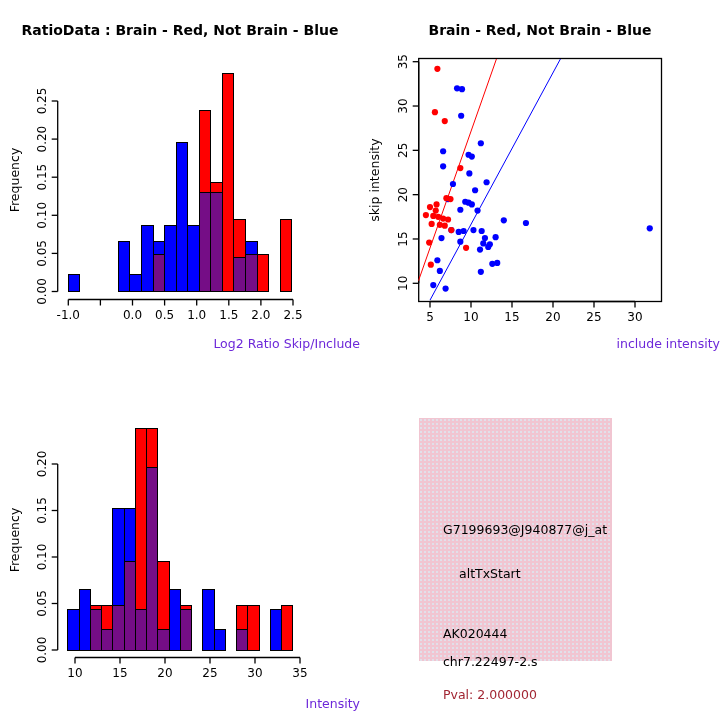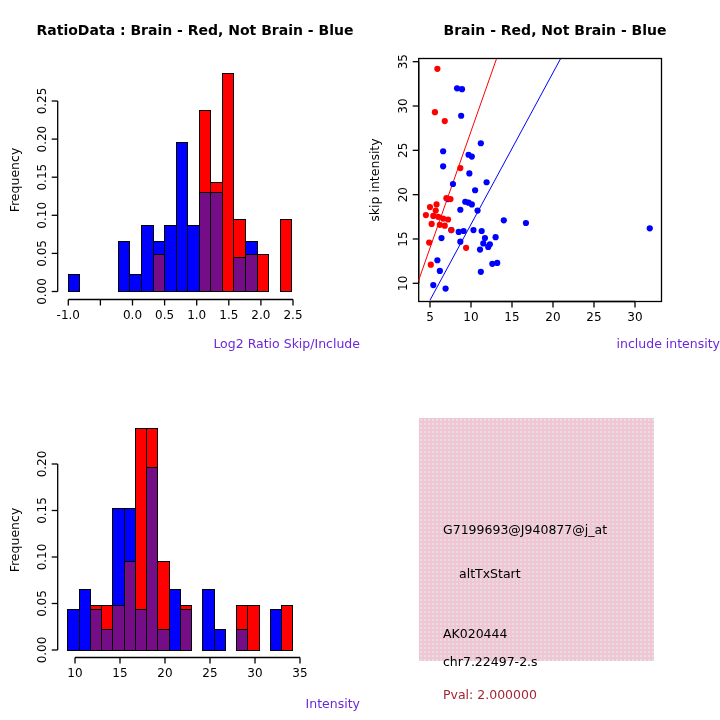--- a/index.html
+++ b/index.html
@@ -4,28 +4,28 @@
 <style>
   html,body{margin:0;padding:0;background:#ffffff;width:720px;height:720px;overflow:hidden;
     font-family:"DejaVu Sans","Liberation Sans",sans-serif;}
   .canvas{position:relative;width:720px;height:720px;background:#ffffff;}
   .panel{position:absolute;width:360px;height:360px;}
   #panel-tl{left:0;top:0;}
   #panel-tr{left:360px;top:0;}
   #panel-bl{left:0;top:360px;}
   #panel-br{left:360px;top:360px;}
   .chart-title{position:absolute;top:22px;left:0;width:100%;text-align:center;
-    font-weight:bold;font-size:14px;color:#000;white-space:nowrap;padding-left:15px;}
+    font-weight:bold;font-size:14px;color:#000;white-space:nowrap;}
   .x-label{position:absolute;top:336px;left:0;width:100%;text-align:right;
     font-size:12.5px;color:#6d28d9;}
   .y-label{position:absolute;left:14px;top:180px;transform:translate(-50%,-50%) rotate(-90deg);
     font-size:12.5px;color:#000;white-space:nowrap;}
   .plot-svg{position:absolute;left:0;top:0;}
   
-  .info-box{position:absolute;left:59px;top:58px;width:235px;height:243px;
+  .info-box{position:absolute;left:59px;top:58px;width:193px;height:243px;
     background-size:4px 4px;}
   .info-line{position:absolute;left:24px;font-size:12.5px;white-space:nowrap;}
   .il-0{top:104px;} .il-1{top:148px;margin-left:16px;} .il-2{top:208px;} .il-3{top:236px;} .il-4{top:269px;}
   svg text{font-family:"DejaVu Sans","Liberation Sans",sans-serif;}
 </style>
 </head>
 <body>
 
 <div class="canvas">
 

